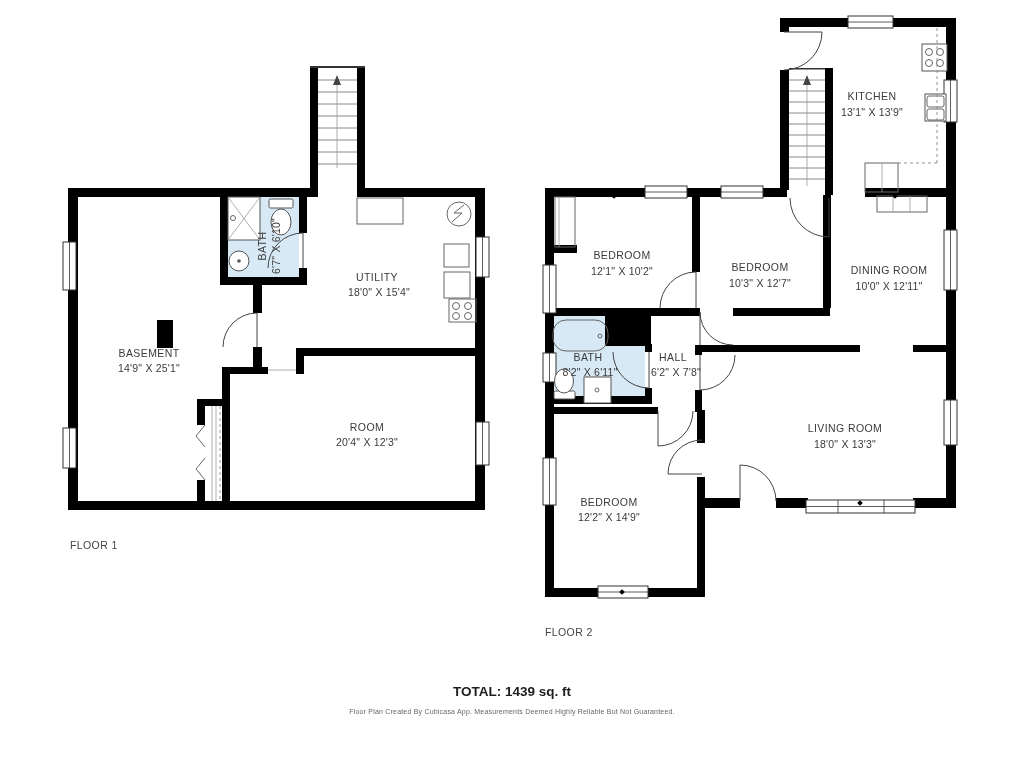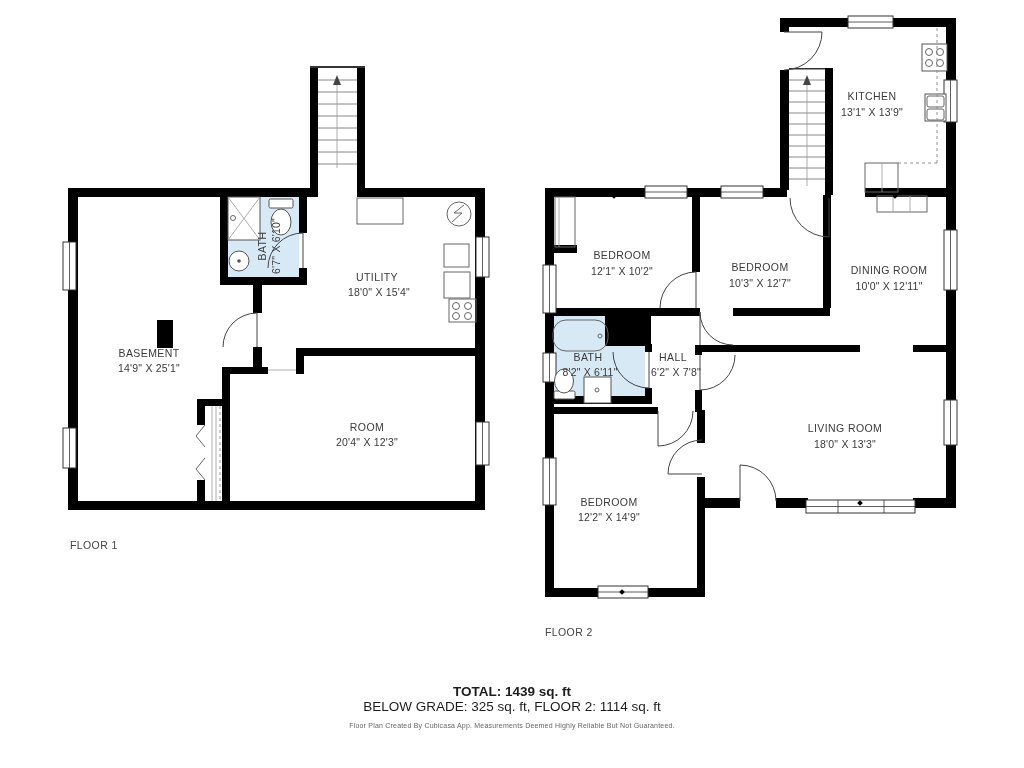--- a/index.html
+++ b/index.html
@@ -307,17 +307,16 @@
     <text class="lbl" x="609" y="506">BEDROOM</text>
     <text class="dim" x="609" y="521">12'2" X 14'9"</text>
   </g>
 
   <text class="flbl" x="70" y="549">FLOOR 1</text>
   <text class="flbl" x="545" y="636">FLOOR 2</text>
 </svg>
 
 <div class="summary">
   <div class="line total">TOTAL: 1439 sq. ft</div>
-  <div class="line">BELOW GRADE: 325 sq. ft, FLOOR 2: 1114 sq. ft</div>
   <div class="credit">Floor Plan Created By Cubicasa App. Measurements Deemed Highly Reliable But Not Guaranteed.</div>
 </div>
 
 </div>
 
 </body></html>

